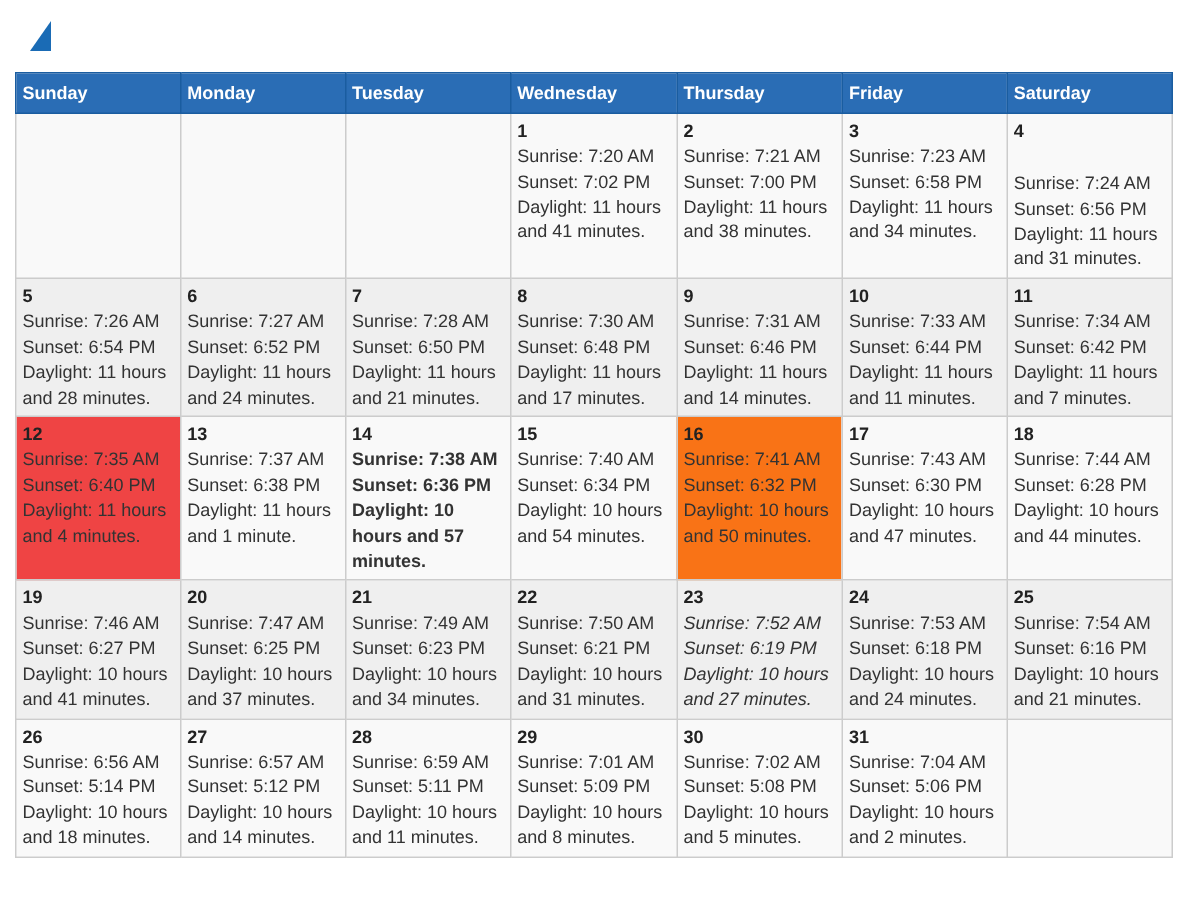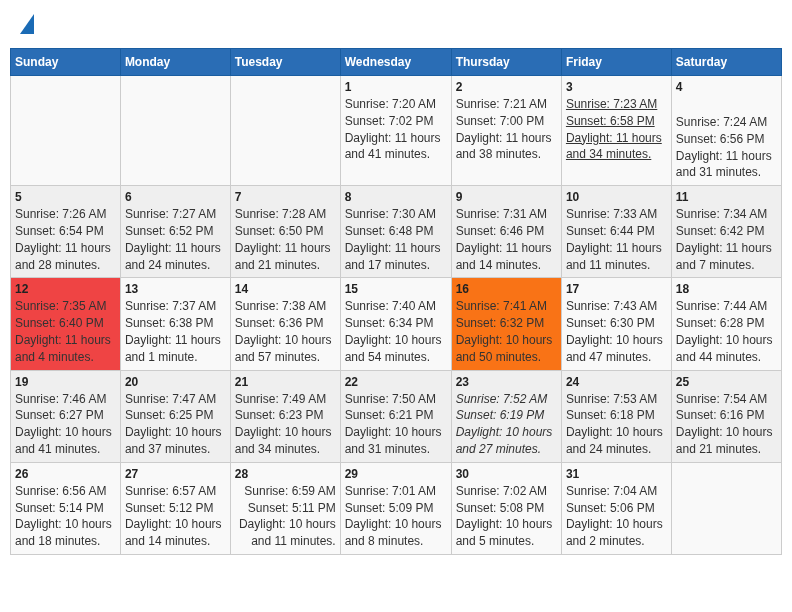--- a/index.html
+++ b/index.html
@@ -133,21 +133,21 @@
 Daylight: 11 hours and 41 minutes.</div>
         </td>
         <td style="background-color: rgb(249, 249, 249);">
           <div class="day-number">2</div>
           <div class="day-info" style="white-space: pre-line;">Sunrise: 7:21 AM
 Sunset: 7:00 PM
 Daylight: 11 hours and 38 minutes.</div>
         </td>
         <td style="background-color: rgb(249, 249, 249);">
           <div class="day-number">3</div>
-          <div class="day-info" style="white-space: pre-line; text-decoration: underline;">Sunrise: 7:23 AM
+          <div class="day-info" style="white-space: pre-line;">Sunrise: 7:23 AM
 Sunset: 6:58 PM
 Daylight: 11 hours and 34 minutes.</div>
         </td>
         <td style="background-color: rgb(249, 249, 249);">
           <div class="day-number">4</div>
           <div class="day-info" style="white-space: pre-line; margin-top: 20px;">Sunrise: 7:24 AM
 Sunset: 6:56 PM
 Daylight: 11 hours and 31 minutes.</div>
         </td>
       </tr>
@@ -203,21 +203,21 @@
 Daylight: 11 hours and 4 minutes.</div>
         </td>
         <td style="background-color: rgb(249, 249, 249);">
           <div class="day-number">13</div>
           <div class="day-info" style="white-space: pre-line;">Sunrise: 7:37 AM
 Sunset: 6:38 PM
 Daylight: 11 hours and 1 minute.</div>
         </td>
         <td style="background-color: rgb(249, 249, 249);">
           <div class="day-number">14</div>
-          <div class="day-info" style="white-space: pre-line;">Sunrise: 7:38 AM
+          <div class="day-info" style="white-space: pre-line; font-weight: bold;">Sunrise: 7:38 AM
 Sunset: 6:36 PM
 Daylight: 10 hours and 57 minutes.</div>
         </td>
         <td style="background-color: rgb(249, 249, 249);">
           <div class="day-number">15</div>
           <div class="day-info" style="white-space: pre-line;">Sunrise: 7:40 AM
 Sunset: 6:34 PM
 Daylight: 10 hours and 54 minutes.</div>
         </td>
         <td style="background-color: #f97316;">
@@ -291,21 +291,21 @@
 Daylight: 10 hours and 18 minutes.</div>
         </td>
         <td style="background-color: rgb(249, 249, 249);">
           <div class="day-number">27</div>
           <div class="day-info" style="white-space: pre-line;">Sunrise: 6:57 AM
 Sunset: 5:12 PM
 Daylight: 10 hours and 14 minutes.</div>
         </td>
         <td style="background-color: rgb(249, 249, 249);">
           <div class="day-number">28</div>
-          <div class="day-info" style="white-space: pre-line; text-align: right;">Sunrise: 6:59 AM
+          <div class="day-info" style="white-space: pre-line;">Sunrise: 6:59 AM
 Sunset: 5:11 PM
 Daylight: 10 hours and 11 minutes.</div>
         </td>
         <td style="background-color: rgb(249, 249, 249);">
           <div class="day-number">29</div>
           <div class="day-info" style="white-space: pre-line;">Sunrise: 7:01 AM
 Sunset: 5:09 PM
 Daylight: 10 hours and 8 minutes.</div>
         </td>
         <td style="background-color: rgb(249, 249, 249);">

